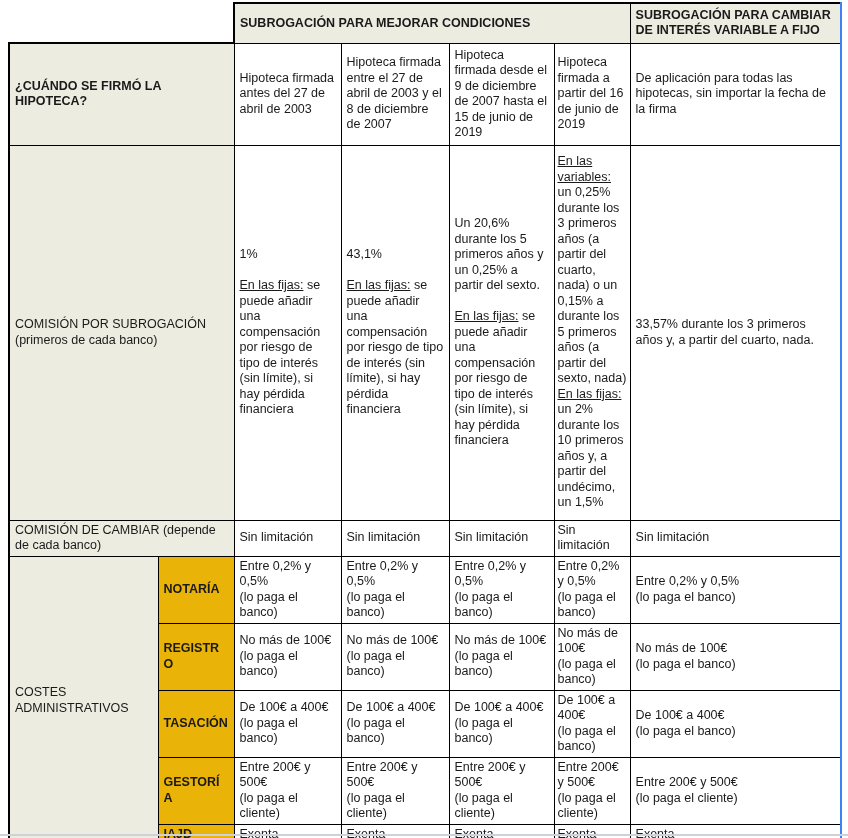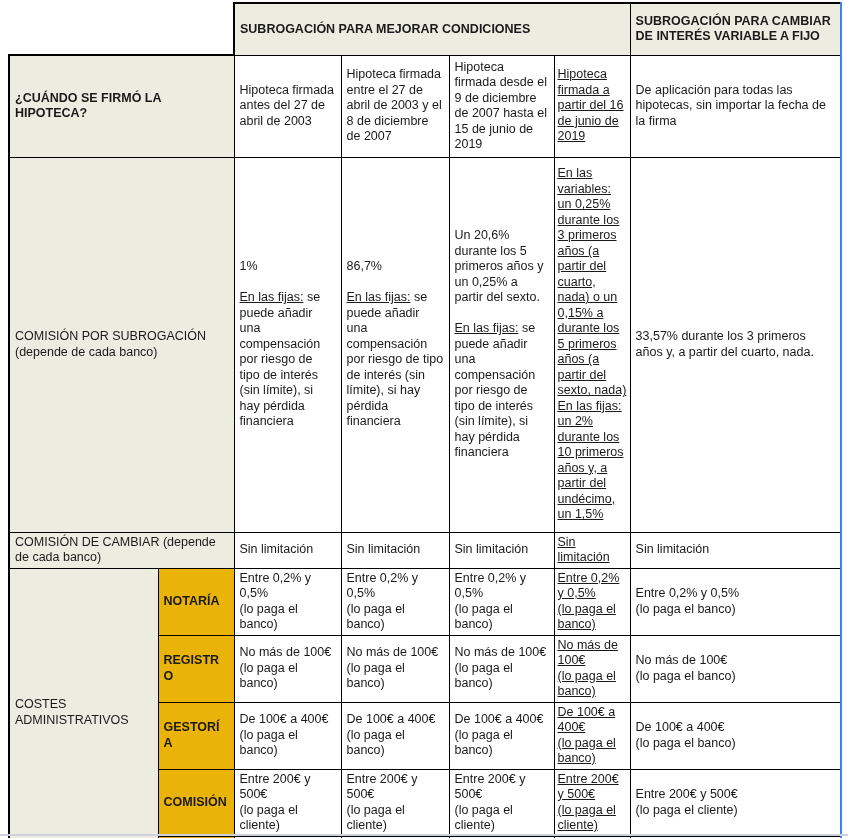--- a/index.html
+++ b/index.html
@@ -44,21 +44,21 @@
     background: #eab308;
     font-weight: bold;
   }
   td.corner { border: none; background: #ffffff; }
   .bt2 { border-top: 2px solid #000; }
   .bl2 { border-left: 2px solid #000; }
   .br2 { border-right: 2px solid #3b82f6; }
   .bb2 { border-bottom: 2px solid #000; }
   .u { text-decoration: underline; }
   .gap { height: 15.5px; }
-  td.narrow { padding: 2px 3px; text-decoration: underline; }
+  td.narrow { padding: 2px 3px; }
   .window-edge-bottom {
     position: absolute;
     left: 0; right: 0; top: 834px;
     height: 2px;
     background: #ccd1da;
   }
 </style>
 </head>
 <body>
 
@@ -68,44 +68,44 @@
       <col style="width:149px">
         <col style="width:76px">
         <col style="width:107px">
       <col style="width:108px">
         <col style="width:105px">
         <col style="width:76px">
         <col style="width:211px">
     </colgroup>
 
     <tbody>
-        <tr style="height:52px">
+        <tr style="height:40px">
       <td class="corner" colspan="2"></td>
       <th class="colhead bt2 bl2" colspan="4">SUBROGACIÓN PARA MEJORAR CONDICIONES</th>
       <th class="colhead bt2 br2">SUBROGACIÓN PARA CAMBIAR DE INTERÉS VARIABLE A FIJO</th>
     </tr>
 
     <tr style="height:102px">
       <th class="rowlabel bold bl2 bt2" colspan="2">¿CUÁNDO SE FIRMÓ LA HIPOTECA?</th>
       <td>Hipoteca firmada antes del 27 de abril de 2003</td>
       <td>Hipoteca firmada entre el 27 de abril de 2003 y el 8 de diciembre de 2007</td>
       <td>Hipoteca firmada desde el 9 de diciembre de 2007 hasta el 15 de junio de 2019</td>
       <td class="narrow">Hipoteca firmada a partir del 16 de junio de 2019</td>
       <td class="br2">De aplicación para todas las hipotecas, sin importar la fecha de la firma</td>
     </tr>
 
     <tr style="height:375px">
-      <th class="rowlabel bl2" colspan="2">COMISIÓN POR SUBROGACIÓN (depende de cada banco)</th>
+      <th class="rowlabel bl2" colspan="2">COMISIÓN POR SUBROGACIÓN (primeros de cada banco)</th>
       <td>
         <div>1%</div>
         <div class="gap"></div>
         <div><span class="u">En las fijas:</span><span> se puede añadir una compensación por riesgo de tipo de interés (sin límite), si hay pérdida financiera</span></div>
       </td>
       <td>
-        <div>86,7%</div>
+        <div>43,1%</div>
         <div class="gap"></div>
         <div><span class="u">En las fijas:</span><span> se puede añadir una compensación por riesgo de tipo de interés (sin límite), si hay pérdida financiera</span></div>
       </td>
       <td>
         <div>Un 20,6% durante los 5 primeros años y un 0,25% a partir del sexto.</div>
         <div class="gap"></div>
         <div><span class="u">En las fijas:</span><span> se puede añadir una compensación por riesgo de tipo de interés (sin límite), si hay pérdida financiera</span></div>
       </td>
       <td class="narrow">
         <div><span class="u">En las variables:</span><span> un 0,25% durante los 3 primeros años (a partir del cuarto, nada) o un 0,15% a durante los 5 primeros años (a partir del sexto, nada)</span></div>
@@ -168,45 +168,45 @@
         <div>No más de 100€</div>
         <div>(lo paga el banco)</div>
       </td>
       <td class="br2">
         <div>No más de 100€</div>
         <div>(lo paga el banco)</div>
       </td>
     </tr>
 
     <tr style="height:65px">
+      <th class="sublabel">TASACIÓN</th>
+      <td>
+        <div>De 100€ a 400€</div>
+        <div>(lo paga el banco)</div>
+      </td>
+      <td>
+        <div>De 100€ a 400€</div>
+        <div>(lo paga el banco)</div>
+      </td>
+      <td>
+        <div>De 100€ a 400€</div>
+        <div>(lo paga el banco)</div>
+      </td>
+      <td class="narrow">
+        <div>De 100€ a 400€</div>
+        <div>(lo paga el banco)</div>
+      </td>
+      <td class="br2">
+        <div>De 100€ a 400€</div>
+        <div>(lo paga el banco)</div>
+      </td>
+    </tr>
+
+    <tr style="height:62px">
       <th class="sublabel">GESTORÍA</th>
-      <td>
-        <div>De 100€ a 400€</div>
-        <div>(lo paga el banco)</div>
-      </td>
-      <td>
-        <div>De 100€ a 400€</div>
-        <div>(lo paga el banco)</div>
-      </td>
-      <td>
-        <div>De 100€ a 400€</div>
-        <div>(lo paga el banco)</div>
-      </td>
-      <td class="narrow">
-        <div>De 100€ a 400€</div>
-        <div>(lo paga el banco)</div>
-      </td>
-      <td class="br2">
-        <div>De 100€ a 400€</div>
-        <div>(lo paga el banco)</div>
-      </td>
-    </tr>
-
-    <tr style="height:62px">
-      <th class="sublabel">COMISIÓN</th>
       <td>
         <div>Entre 200€ y 500€</div>
         <div>(lo paga el cliente)</div>
       </td>
       <td>
         <div>Entre 200€ y 500€</div>
         <div>(lo paga el cliente)</div>
       </td>
       <td>
         <div>Entre 200€ y 500€</div>

